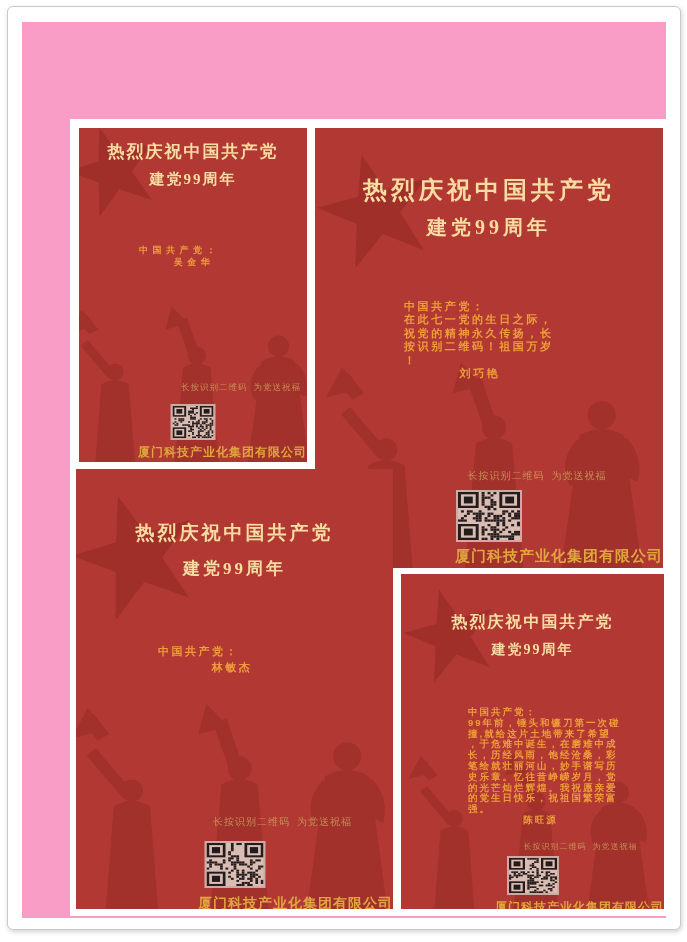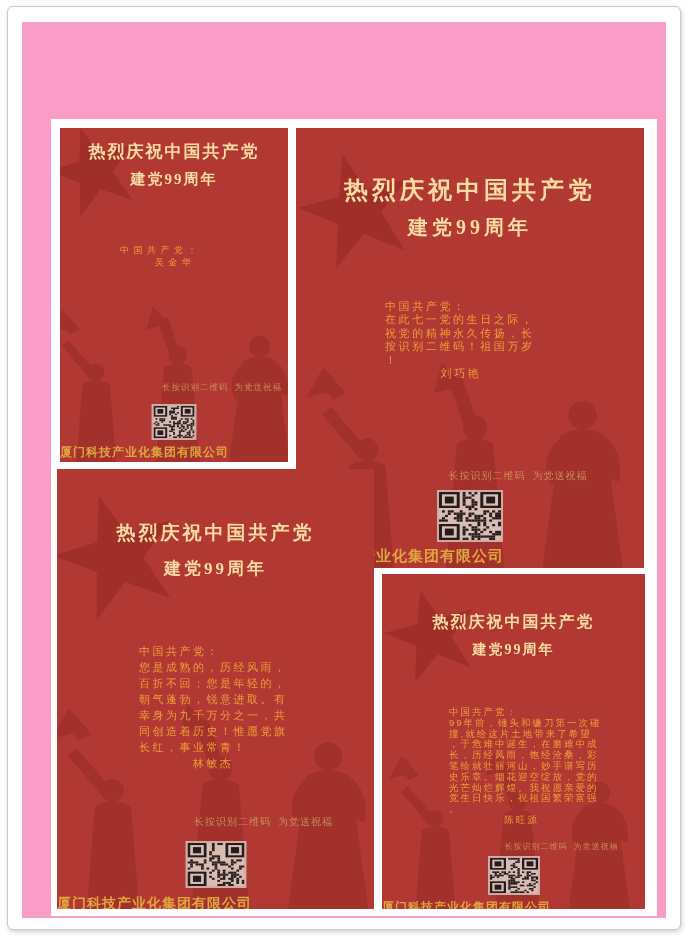--- a/index.html
+++ b/index.html
@@ -5,21 +5,21 @@
   html,body{margin:0;padding:0;background:#ffffff;}
   .stage{position:relative;width:687px;height:942px;background:#ffffff;overflow:hidden;
          font-family:"Liberation Sans","DejaVu Sans",sans-serif;}
   
   .page-outline{position:absolute;left:7px;top:6px;width:672px;height:922px;
     border:1px solid #c9c9c9;border-radius:6px;background:#ffffff;
     box-shadow:1px 2px 5px rgba(0,0,0,0.18);}
   
   .pink-mat{position:absolute;left:22px;top:22px;width:644px;height:896px;background:var(--mat,#f99cc6);}
   
-  .collage-panel{position:absolute;left:29px;top:97px;width:606px;height:797px;background:#ffffff;}
+  .collage-panel{position:absolute;left:48px;top:97px;width:606px;height:797px;background:#ffffff;}
 
   .poster{position:absolute;background:var(--poster-bg,#b23933);overflow:hidden;}
   .p1{left:9px;top:9px;width:228px;height:334px;}
   .p2{left:245px;top:9px;width:348px;height:440px;}
   .p3{left:6px;top:350px;width:317px;height:440px;}
   .p4{left:331px;top:455px;width:263px;height:335px;}
 
   .star{position:absolute;color:var(--motif,#a5332c);}
   .p1 .star{left:-12px;top:-4px;width:92px;height:92px;transform:rotate(-18deg);}
   .p2 .star{left:2px;top:22px;width:118px;height:118px;transform:rotate(-15deg);}
@@ -32,21 +32,21 @@
     color:var(--title-color,#f8dca2);font-family:"Liberation Serif","DejaVu Serif",serif;font-weight:bold;}
   .p1 .t1{top:12px;font-size:17px;letter-spacing:2px;}
   .p1 .t2{top:42px;font-size:15px;letter-spacing:2px;}
   .p2 .t1{top:46px;font-size:24px;letter-spacing:4px;}
   .p2 .t2{top:86px;font-size:20px;letter-spacing:4px;}
   .p3 .t1{top:51px;font-size:19px;letter-spacing:3px;}
   .p3 .t2{top:88px;font-size:17px;letter-spacing:3px;}
   .p4 .t1{top:38px;font-size:16px;letter-spacing:2px;}
   .p4 .t2{top:67px;font-size:14px;letter-spacing:2px;}
 
-  .msg{position:absolute;color:var(--msg-color,#ee9d3a);font-weight:normal;
+  .msg{position:absolute;color:var(--msg-color,#ee9d3a);font-weight:bold;
     word-break:break-all;line-break:anywhere;text-align:left;}
   .p1 .msg{left:60px;top:117px;width:118px;font-size:9px;letter-spacing:4.5px;line-height:11.7px;}
   .p2 .msg{left:89px;top:172px;width:160px;font-size:11px;letter-spacing:2.6px;line-height:13.4px;}
   .p3 .msg{left:82px;top:174px;width:156px;font-size:11px;letter-spacing:2.5px;line-height:16px;}
   .p4 .msg{left:67px;top:133px;width:153px;font-size:9.5px;letter-spacing:2px;line-height:10.8px;}
   .salutation{display:block;}
   .sig{display:block;text-align:center;padding-right:8px;}
 
   .scan-hint{position:absolute;left:0;width:100%;text-align:center;
     color:var(--hint-color,#c79057);font-family:Liberation Mono, monospace;letter-spacing:1px;margin-left:48px;}
@@ -56,21 +56,21 @@
   .p4 .scan-hint{top:267px;font-size:8px;}
 
   .qr{position:absolute;left:50%;transform:translateX(-50%);background:#d9bcb2;
     box-shadow:0 0 0 2px #cfa9a2;}
   .qr svg{display:block;width:100%;height:100%;}
   .p1 .qr{top:278px;width:41px;height:32px;}
   .p2 .qr{top:364px;width:62px;height:48px;}
   .p3 .qr{top:374px;width:57px;height:43px;}
   .p4 .qr{top:284px;width:48px;height:35px;}
 
-  .company{position:absolute;left:0;width:100%;text-align:left;font-weight:bold;
+  .company{position:absolute;left:0;width:100%;text-align:right;font-weight:bold;
     color:var(--company-color,#dfa63f);font-family:Liberation Mono, monospace;letter-spacing:1px;}
   .p1 .company{top:316px;font-size:12px;}
   .p2 .company{top:419px;font-size:15px;}
   .p3 .company{top:426px;font-size:14px;}
   .p4 .company{top:325px;font-size:12px;}
 
   .svg-defs{position:absolute;width:0;height:0;overflow:hidden;}
 </style>
 </head>
 <body>
@@ -404,21 +404,21 @@
       <article class="poster p3">
         <svg class="star">
             <use href="#star-shape"></use>
           </svg>
         <svg class="band">
             <use href="#band-scene"></use>
           </svg>
         <h2 class="title t1">热烈庆祝中国共产党</h2>
         <h3 class="title t2">建党99周年</h3>
         <div class="msg">
-          <span class="salutation">中国共产党：</span><span>您是成熟的，历经风雨，百折不回；您是年轻的，朝气蓬勃，锐意进取。有幸身为九千万分之一，共同创造着历史！惟愿党旗长红，事业常青！</span>
+          <span class="salutation">中国共产党：</span>
           <span class="sig">林敏杰</span>
         </div>
         <div class="scan-hint">长按识别二维码  为党送祝福</div>
         <div class="qr">
             <svg viewBox="0 0 21 21" preserveAspectRatio="none">
               <rect x="9" y="0" width="1" height="1" fill="#241c1c"></rect>
               <rect x="11" y="0" width="1" height="1" fill="#241c1c"></rect>
               <rect x="12" y="0" width="1" height="1" fill="#241c1c"></rect>
               <rect x="9" y="1" width="1" height="1" fill="#241c1c"></rect>
               <rect x="9" y="2" width="1" height="1" fill="#241c1c"></rect>
@@ -532,21 +532,21 @@
       <article class="poster p4">
         <svg class="star">
             <use href="#star-shape"></use>
           </svg>
         <svg class="band">
             <use href="#band-scene"></use>
           </svg>
         <h2 class="title t1">热烈庆祝中国共产党</h2>
         <h3 class="title t2">建党99周年</h3>
         <div class="msg">
-          <span class="salutation">中国共产党：</span><span>99年前，锤头和镰刀第一次碰撞,就给这片土地带来了希望，于危难中诞生，在磨难中成长，历经风雨，饱经沧桑，彩笔绘就壮丽河山，妙手谱写历史乐章。烟花迎空绽放，党的光芒灿烂辉煌。我祝愿亲爱的党生日快乐，祝祖国繁荣富强。</span>
+          <span class="salutation">中国共产党：</span><span>99年前，锤头和镰刀第一次碰撞,就给这片土地带来了希望，于危难中诞生，在磨难中成长，历经风雨，饱经沧桑，彩笔绘就壮丽河山，妙手谱写历史乐章。忆往昔峥嵘岁月，党的光芒灿烂辉煌。我祝愿亲爱的党生日快乐，祝祖国繁荣富强。</span>
           <span class="sig">陈旺源</span>
         </div>
         <div class="scan-hint">长按识别二维码  为党送祝福</div>
         <div class="qr">
             <svg viewBox="0 0 21 21" preserveAspectRatio="none">
               <rect x="8" y="0" width="1" height="1" fill="#241c1c"></rect>
               <rect x="9" y="0" width="1" height="1" fill="#241c1c"></rect>
               <rect x="10" y="0" width="1" height="1" fill="#241c1c"></rect>
               <rect x="11" y="0" width="1" height="1" fill="#241c1c"></rect>
               <rect x="12" y="0" width="1" height="1" fill="#241c1c"></rect>

